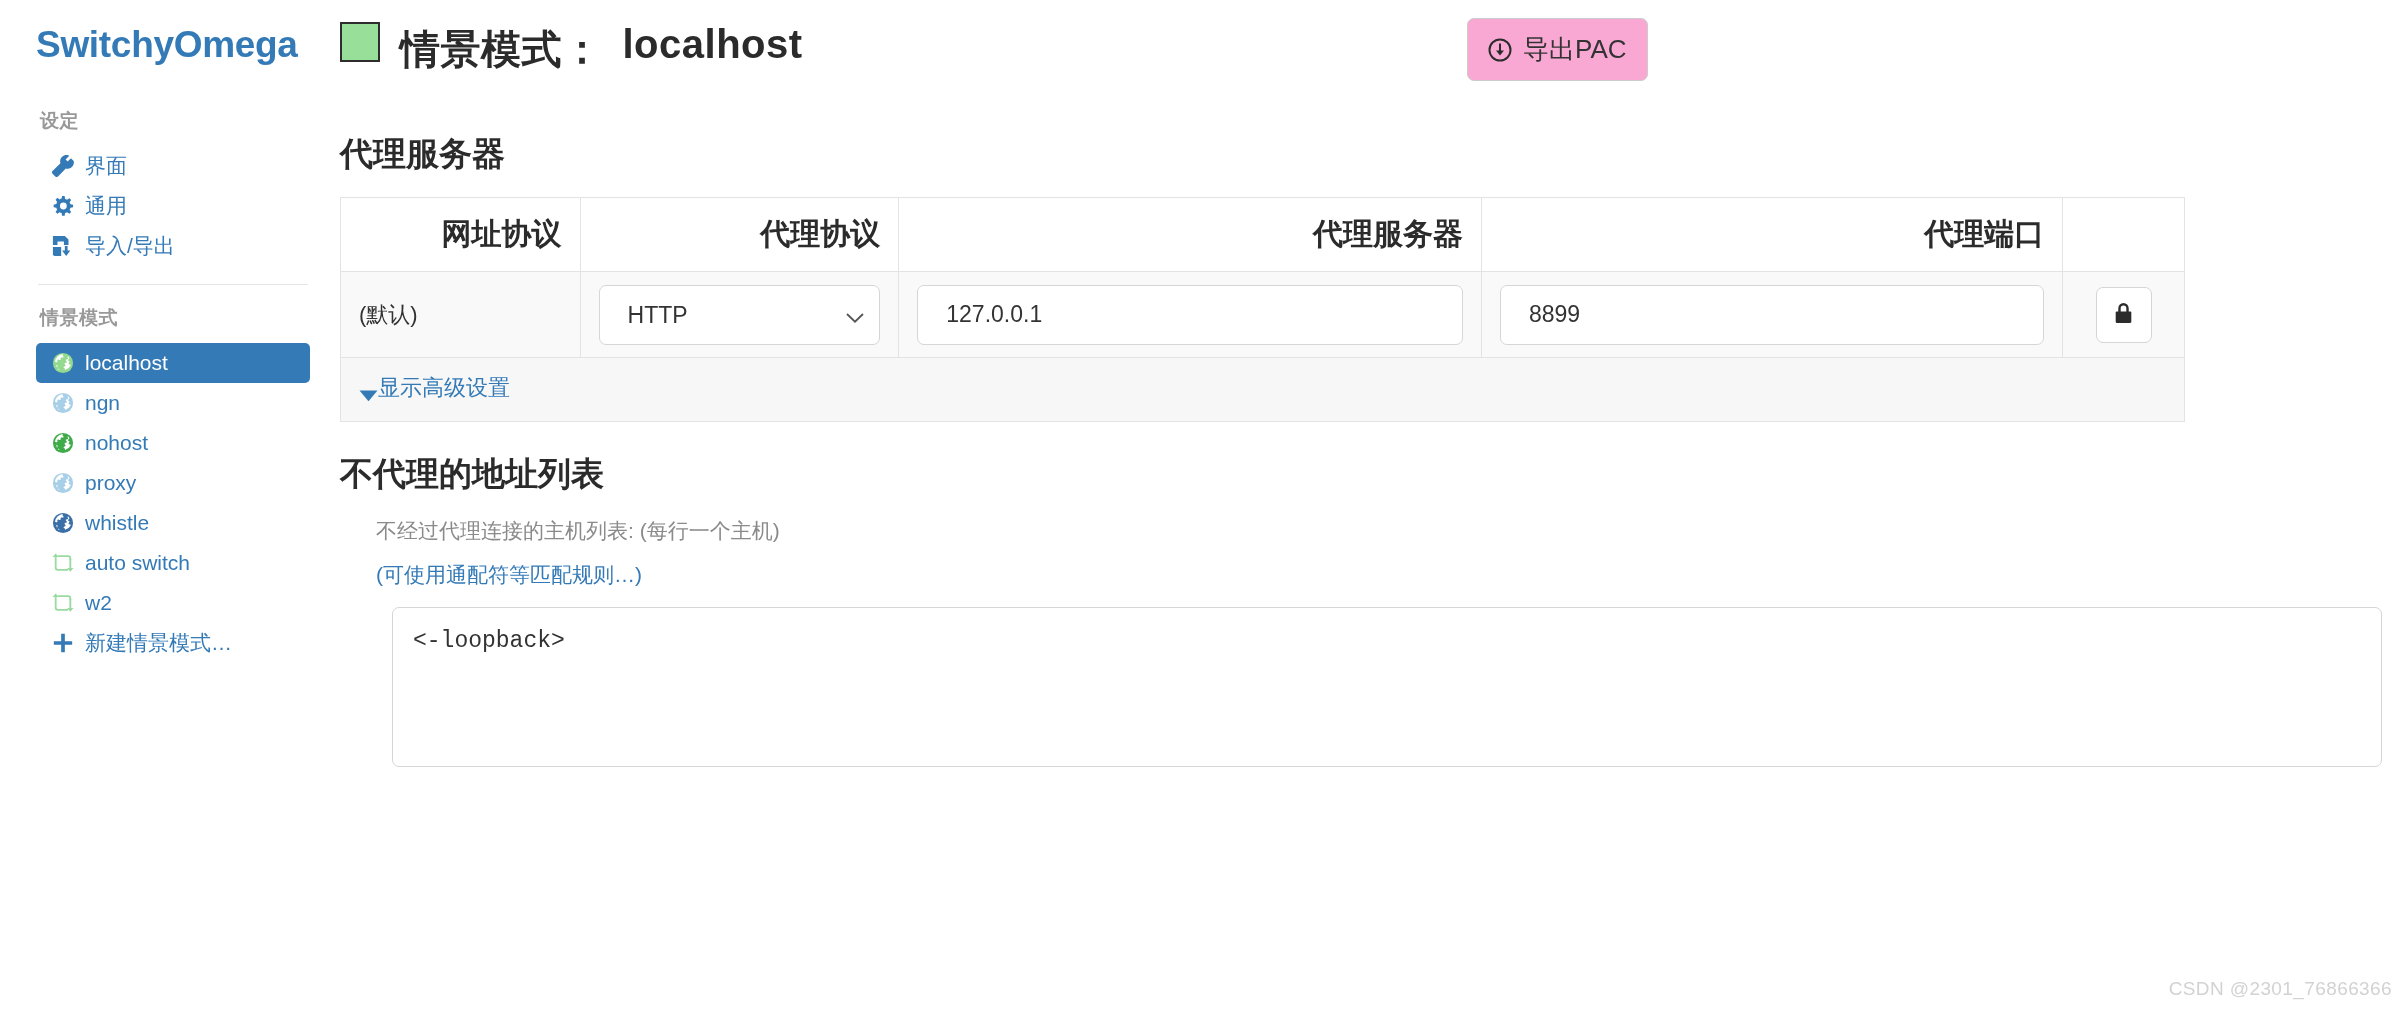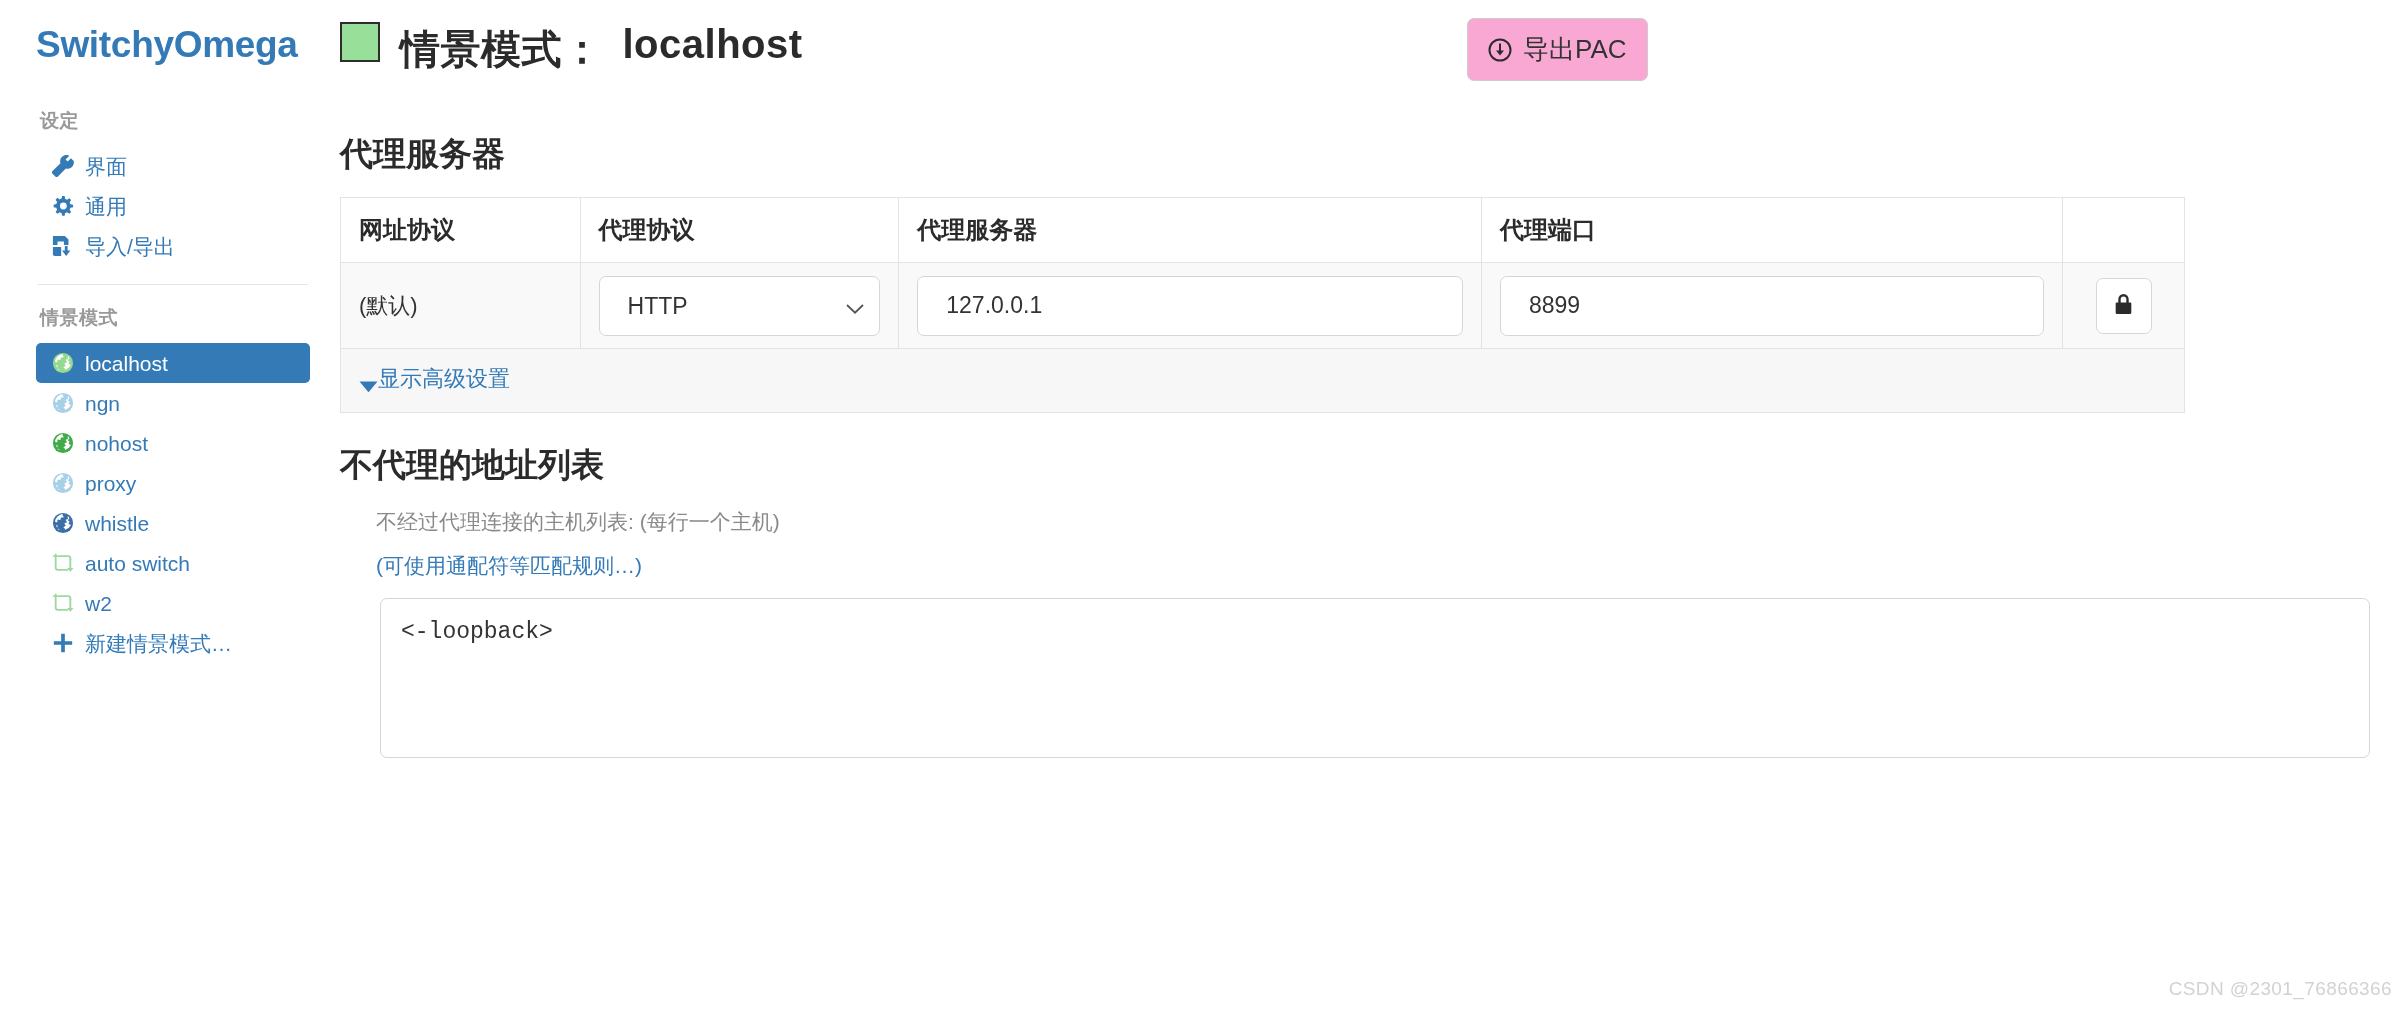--- a/index.html
+++ b/index.html
@@ -32,21 +32,21 @@
   .nav-heading {
     font-size: 19px;
     color: #999999;
     font-weight: bold;
     margin: 0 0 12px 4px;
     letter-spacing: 0.5px;
   }
   .nav-list { list-style: none; margin: 0 0 6px 0; padding: 0; }
   .nav-item {
     display: flex;
-    align-items: center;
+    align-items: flex-start;
     gap: 11px;
     padding: 9px 14px 9px 16px;
     border-radius: 5px;
     font-size: 21px;
     color: #337ab7;
     line-height: 1;
     white-space: nowrap;
     cursor: pointer;
   }
   .nav-item.active { background: #337ab7; color: #ffffff; }
@@ -129,22 +129,22 @@
     table-layout: fixed;
     background: #ffffff;
   }
   table.proxy-table th,
   table.proxy-table td {
     border: 1px solid #e3e3e3;
     padding: 0;
     vertical-align: middle;
   }
   table.proxy-table th {
-    text-align: left;
-    font-size: 24px;
+    text-align: right;
+    font-size: 30px;
     font-weight: bold;
     color: #2b2b2b;
     padding: 16px 18px;
     height: 62px;
     background: #ffffff;
   }
   .col-scheme { width: 197px; }
   .col-proto  { width: 262px; }
   .col-server { width: 479px; }
   .col-port   { width: 478px; }
@@ -220,21 +220,21 @@
   .bypass-link {
     display: block;
     font-size: 21px;
     color: #337ab7;
     text-decoration: none;
     margin: 0 0 18px 36px;
     cursor: pointer;
   }
   .bypass-area {
     display: block;
-    margin-left: 40px;
+    margin-left: 52px;
     width: 1990px;
     height: 160px;
     border: 1px solid #d6d6d6;
     border-radius: 7px;
     background: #ffffff;
     padding: 16px 20px;
     font-family: "Liberation Mono", "DejaVu Sans Mono", monospace;
     font-size: 23px;
     color: #333333;
     line-height: 1.5;

